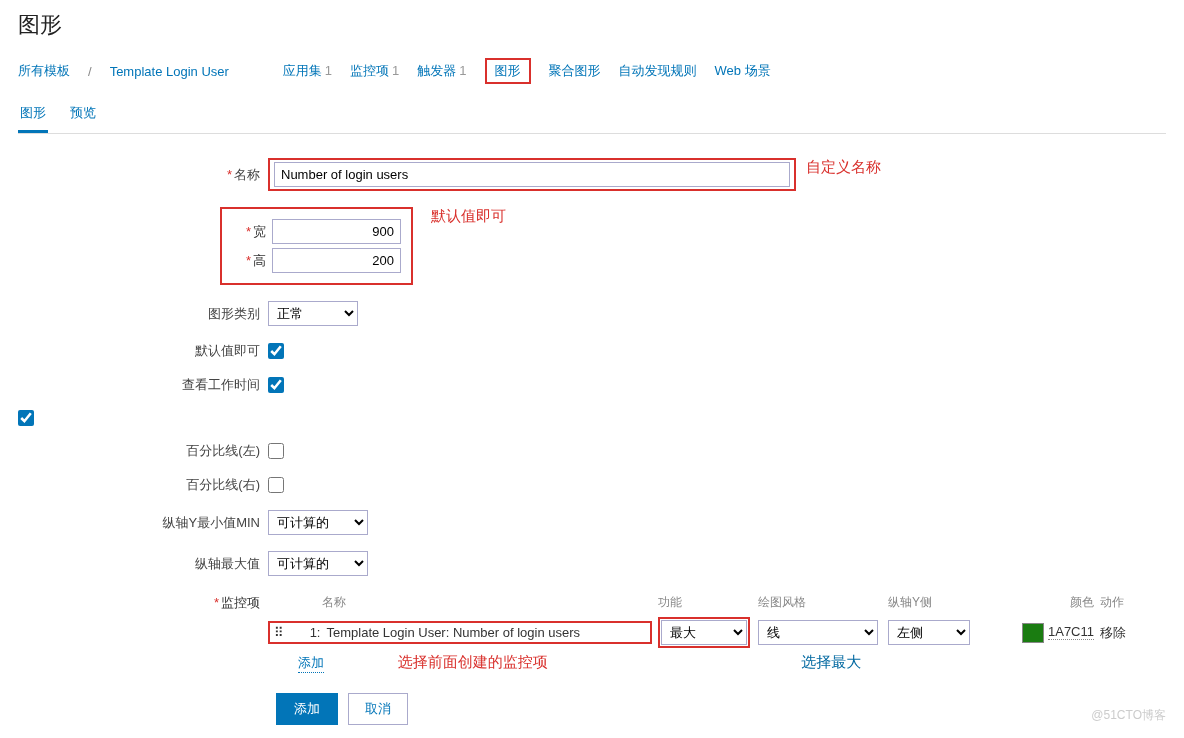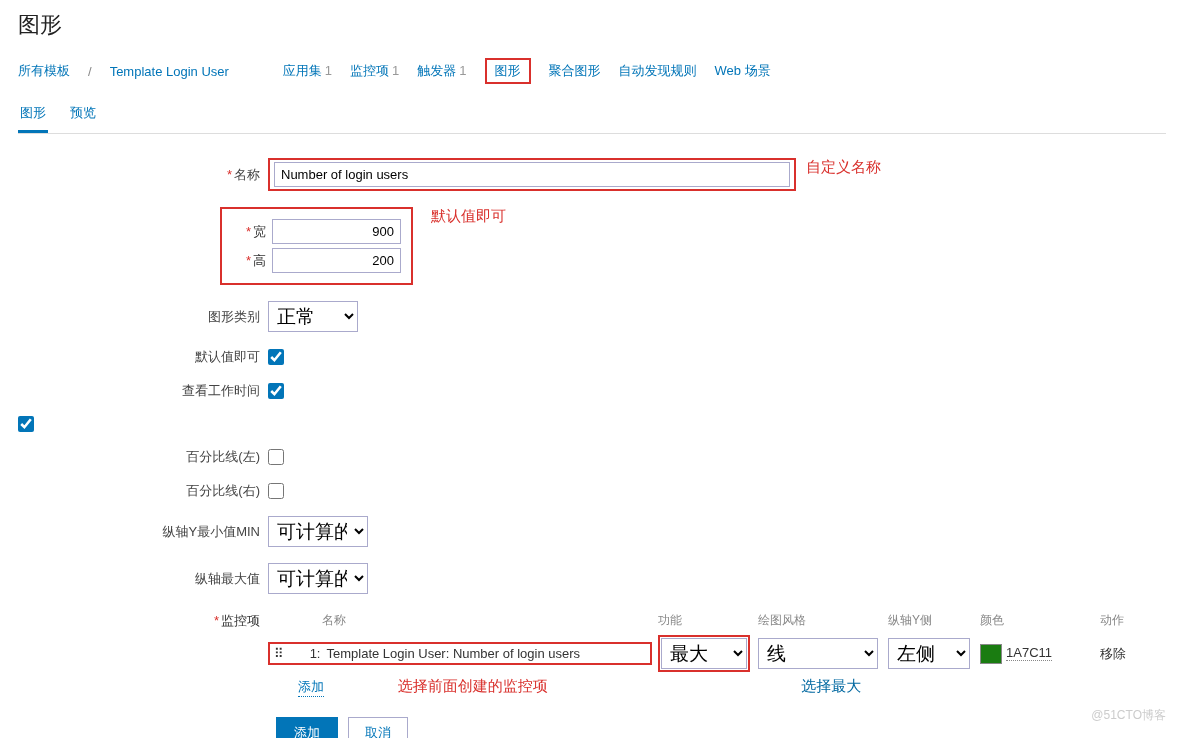--- a/index.html
+++ b/index.html
@@ -20,21 +20,21 @@
 
   .form { }
   .form-row { display: flex; align-items: center; margin-bottom: 16px; }
   .form-row .label { width: 250px; text-align: right; padding-right: 8px; color: #444; }
   .form-row .label .req { color: #d9302c; margin-right: 2px; }
   .form-row .control { display: flex; align-items: flex-start; }
 
   input.txt { border: 1px solid #aac; padding: 4px 6px; font-size: 13px; }
   input.txt.lg { width: 516px; }
   input.txt.sm { width: 129px; text-align: right; }
-  select.sel { border: 1px solid #aac; padding: 3px 4px; font-size: 19px; background: #fff; }
+  select.sel { border: 1px solid #aac; padding: 3px 4px; font-size: 13px; background: #fff; }
   input.chk { width: 16px; height: 16px; accent-color: #0275b8; }
 
   .boxed-red { border: 2px solid #d9302c; padding: 2px 4px; display: inline-flex; align-items: center; }
   .note-red { color: #d9302c; font-size: 15px; margin-left: 10px; }
 
   .wh-group { border: 2px solid #d9302c; padding: 6px 10px; display: inline-block; }
   .wh-row { display: flex; align-items: center; margin: 4px 0; }
   .wh-row .wl { width: 40px; text-align: right; padding-right: 6px; }
   .wh-row .wl .req { color: #d9302c; margin-right: 2px; }
 
@@ -43,21 +43,21 @@
   .items-label-cell .req { color: #d9302c; margin-right: 2px; }
   .items-body { flex: 1; }
 
   .item-header { display: flex; color: #888; font-size: 12px; padding: 2px 0 6px; }
   .col-handle { width: 30px; }
   .col-idx { width: 24px; text-align: right; padding-right: 6px; }
   .col-name { width: 330px; }
   .col-func { width: 100px; padding-left: 6px;}
   .col-draw { width: 130px; padding-left: 6px;}
   .col-axis { width: 92px; padding-left: 6px;}
-  .col-color { width: 120px; padding-left: 6px;}
+  .col-color { width: 120px; padding-left: 6px; text-align: right;}
   .col-action { width: 60px; padding-left: 6px;}
   .color-swatch { display: inline-block; width: 22px; height: 20px; background: #1A7C11; border: 1px solid #888; vertical-align: middle; margin-right: 4px; }
   .color-code { border-bottom: 1px dotted #888; }
 
   .add-link { display: inline-block; color: #0275b8; margin: 6px 0 2px 30px; border-bottom: 1px dotted #0275b8; cursor: pointer; }
   .note-under { color: #d9302c; font-size: 15px; margin-left: 70px; display: inline-block; }
   .note-under2 { color: #0369a1; font-size: 15px; margin-left: 250px; display: inline-block; }
 
   .btn-row { margin-top: 18px; margin-left: 258px; display: flex; gap: 10px; }
   .btn-primary { background: #0275b8; color: #fff; border: none; padding: 7px 18px; font-size: 13px; cursor: pointer; }

